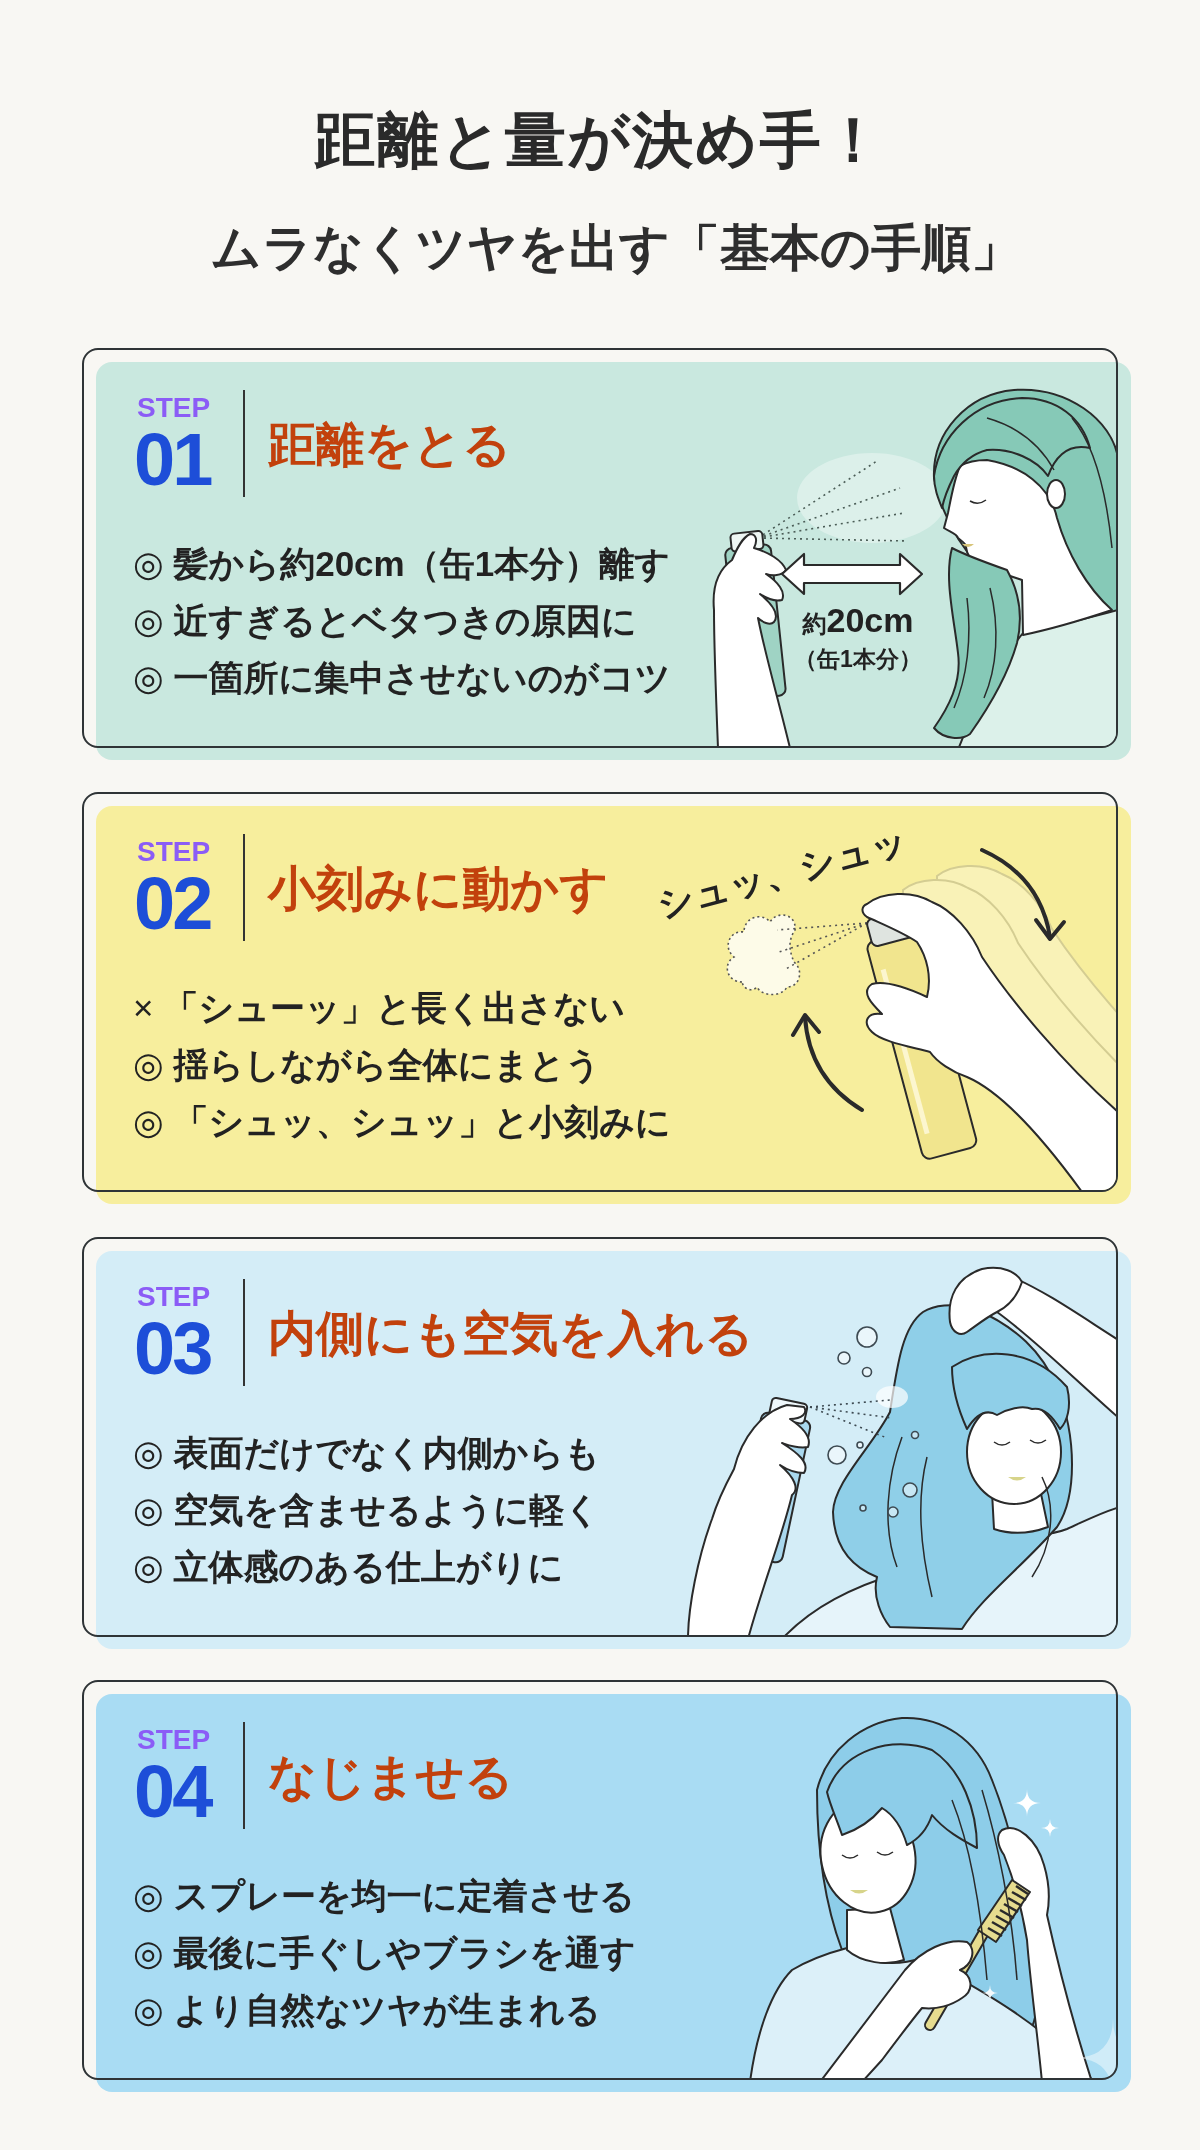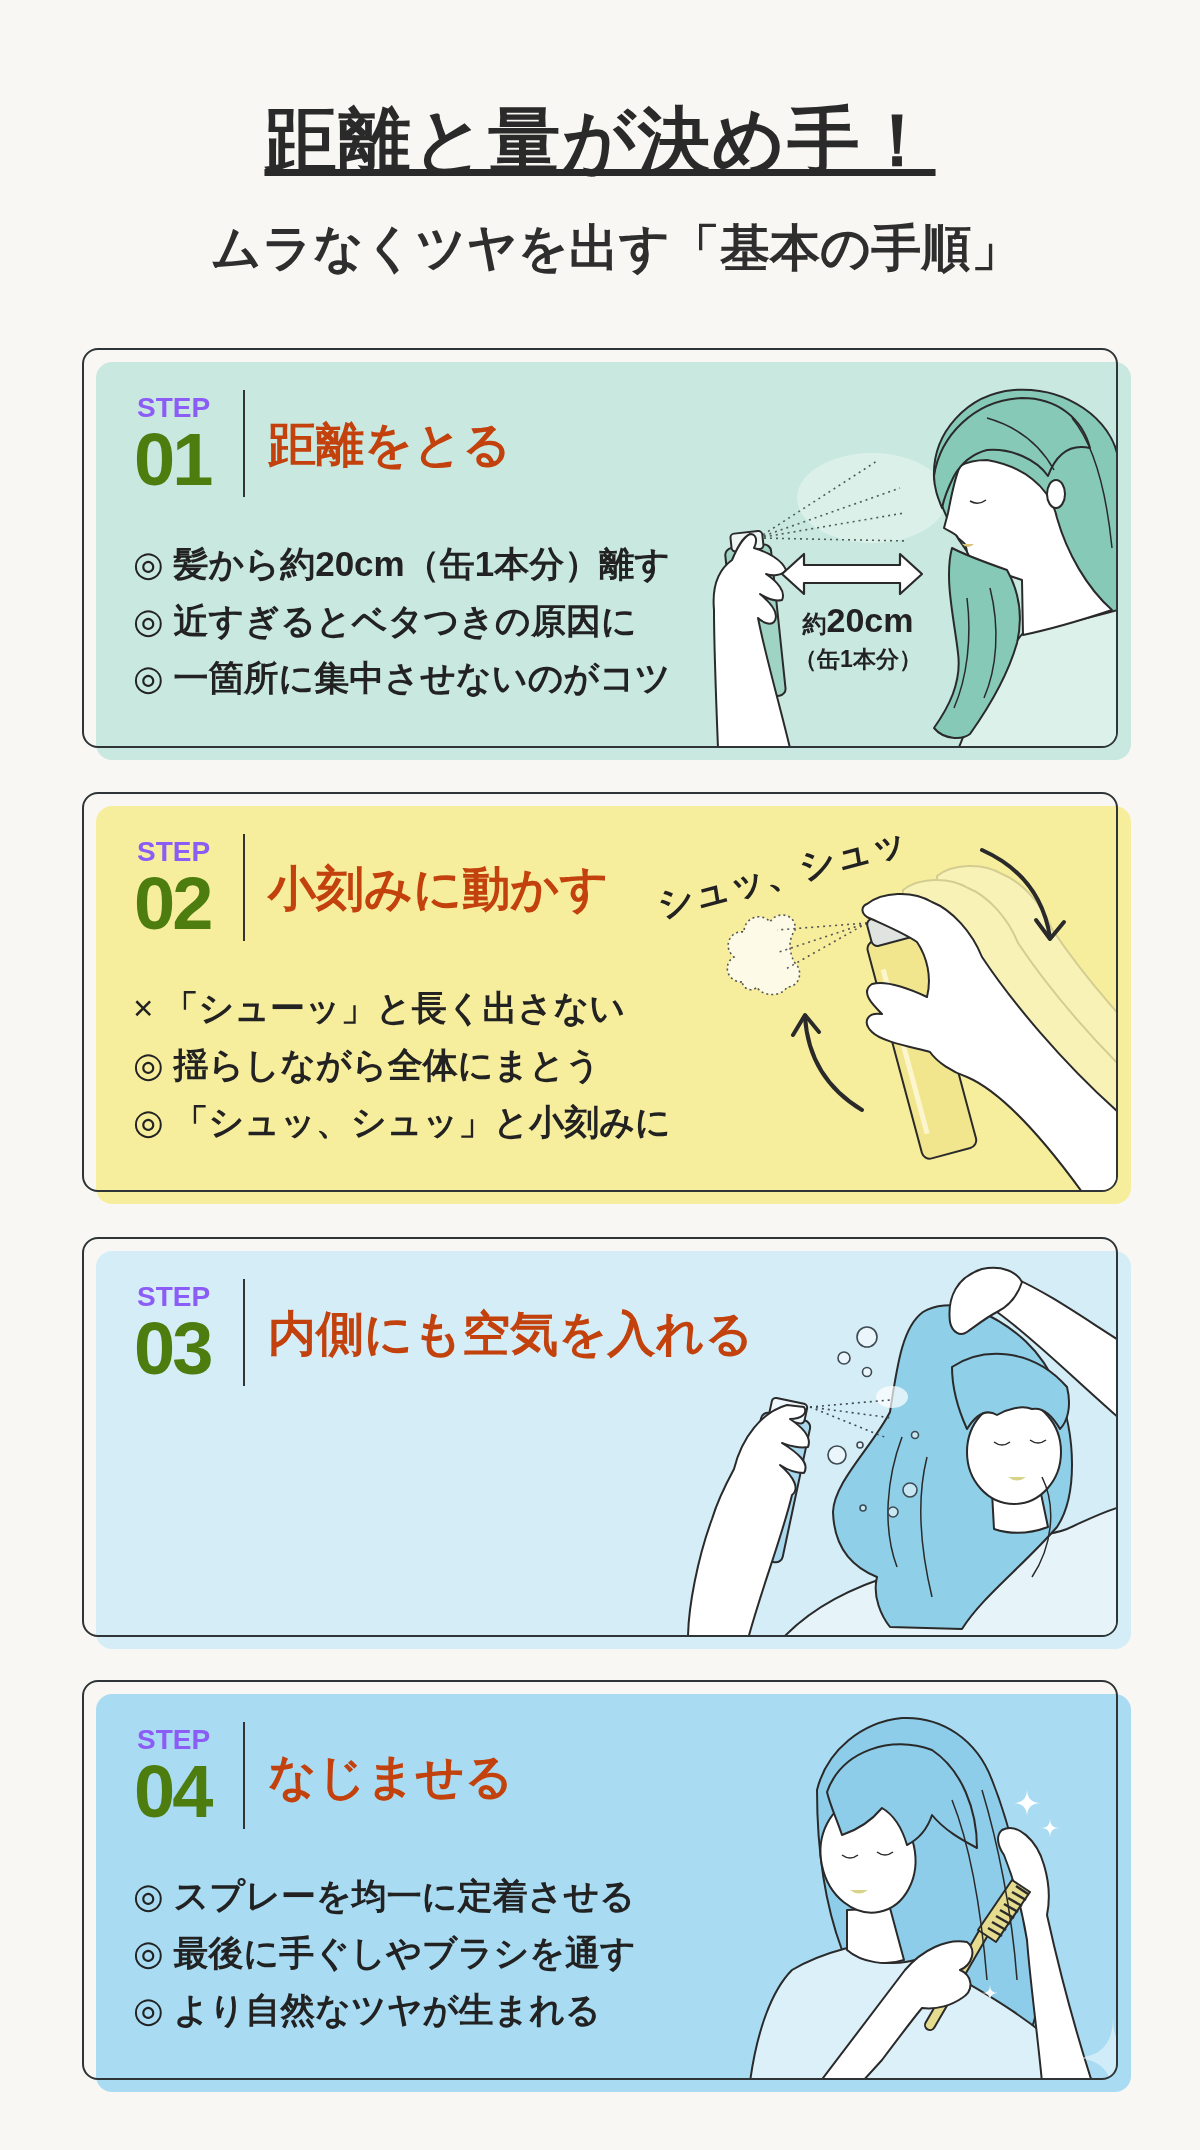--- a/index.html
+++ b/index.html
@@ -4,22 +4,22 @@
 <style>
   html, body { margin: 0; padding: 0; }
   body {
     width: 1200px; height: 2150px; position: relative; overflow: hidden;
     background: #f8f7f3;
     font-family: "Liberation Sans", "DejaVu Sans", sans-serif;
     color: #262626;
   }
   .title {
     position: absolute; left: 0; top: 84px; width: 1200px; margin: 0;
-    text-align: center; font-size: 72px; line-height: 112px; font-weight: bold;
-    letter-spacing: 2px; color: #2a2a2a; text-decoration: underline;
+    text-align: center; font-size: 61px; line-height: 112px; font-weight: bold;
+    letter-spacing: 2px; color: #2a2a2a;
   }
   .subtitle {
     position: absolute; left: 0; top: 217px; width: 1200px; margin: 0;
     text-align: center; font-size: 50px; line-height: 62px; font-weight: bold;
     color: #2e2e2e;
     padding-left: 16px;
   }
   .card { position: absolute; left: 82px; width: 1050px; height: 415px; }
   .card-fill {
     position: absolute; left: 14px; top: 14px; width: 1035px; height: 398px;
@@ -30,21 +30,21 @@
     box-sizing: border-box; border: 2.5px solid #2f3436; border-radius: 16px;
     overflow: hidden;
   }
   .illus { position: absolute; left: -2.5px; top: -2.5px; width: 1036px; height: 400px; }
   .step-label {
     position: absolute; left: 53px; top: 44px; font-size: 28px; line-height: 28px;
     font-weight: bold; color: #8b5cf6;
   }
   .step-number {
     position: absolute; left: 50px; top: 73px; font-size: 74px; line-height: 74px;
-    font-weight: bold; letter-spacing: -3px; color: #4d7c0f;
+    font-weight: bold; letter-spacing: -3px; color: #1d4ed8;
   }
   .step-divider {
     position: absolute; left: 159px; top: 40px; width: 2px; height: 107px; background: #333;
   }
   .step-title {
     position: absolute; left: 184px; top: 67px; margin: 0; font-size: 48px; line-height: 56px;
     font-weight: bold; color: #c2410c; white-space: nowrap;
   }
   .points {
     position: absolute; left: 49px; top: 185px; margin: 0; padding: 0; list-style: none;
@@ -194,20 +194,25 @@
       <g transform="rotate(12 690 250)" stroke="#2a2a2a" stroke-width="2">
         <rect x="665" y="178" width="50" height="145" rx="7" fill="#a9d8ee"></rect>
         <rect x="672" y="162" width="36" height="20" rx="4" fill="#eef7fb"></rect>
       </g>
       <path fill="#ffffff" stroke="#2a2a2a" stroke-width="2" stroke-linejoin="round" d="M606 402 C606 370,616 320,630 282 C636 262,645 245,652 232 C660 200,680 175,705 168 L722 170 C726 176,720 182,708 182 C720 190,730 200,726 210 C716 212,706 208,700 206 C716 216,728 226,722 236 C712 236,704 232,698 228 C712 240,718 252,710 258 C700 300,680 350,666 402 Z"></path>
     </svg>
     <div class="step-label">STEP</div>
     <div class="step-number">03</div>
     <div class="step-divider"></div>
     <h2 class="step-title">内側にも空気を入れる</h2>
+    <ul class="points">
+      <li><span class="mark">◎</span><span>表面だけでなく内側からも</span></li>
+      <li><span class="mark">◎</span><span>空気を含ませるように軽く</span></li>
+      <li><span class="mark">◎</span><span>立体感のある仕上がりに</span></li>
+    </ul>
   </div>
 </section>
 
 <section class="card" style="top:1680px">
   <div class="card-fill" style="background: rgb(169, 220, 243);"></div>
   <div class="card-frame">
     <svg class="illus" viewBox="0 0 1036 400">
       <g stroke="#2a2a2a" stroke-width="2" stroke-linejoin="round">
         <path d="M735 110 C745 70,780 42,820 38 C860 36,895 60,910 100 C930 150,945 220,955 290 C960 330,950 360,930 374 C900 380,870 377,850 372 C830 340,820 300,810 270 L760 270 C745 230,735 180,735 110 Z" fill="#8dcde9"></path>
         <path fill="#dcf0f9" d="M668 402 C675 350,690 310,710 290 C730 278,750 272,765 268 C780 282,810 288,840 278 C880 300,960 340,1012 402 Z"></path>

